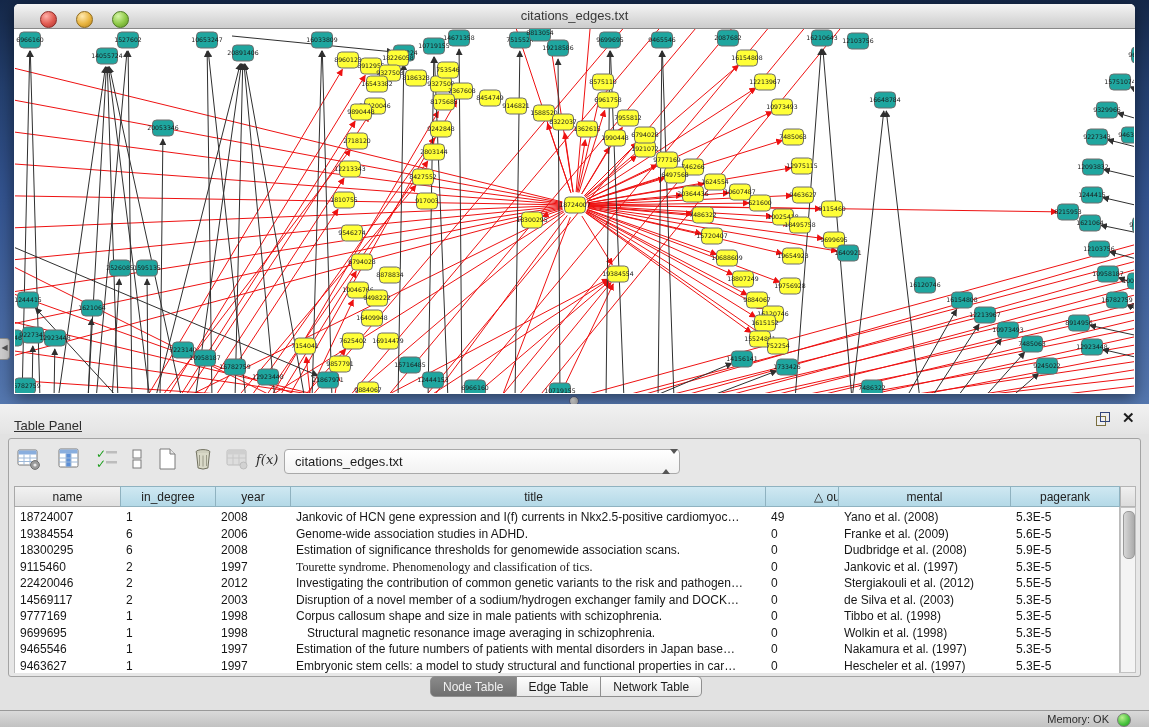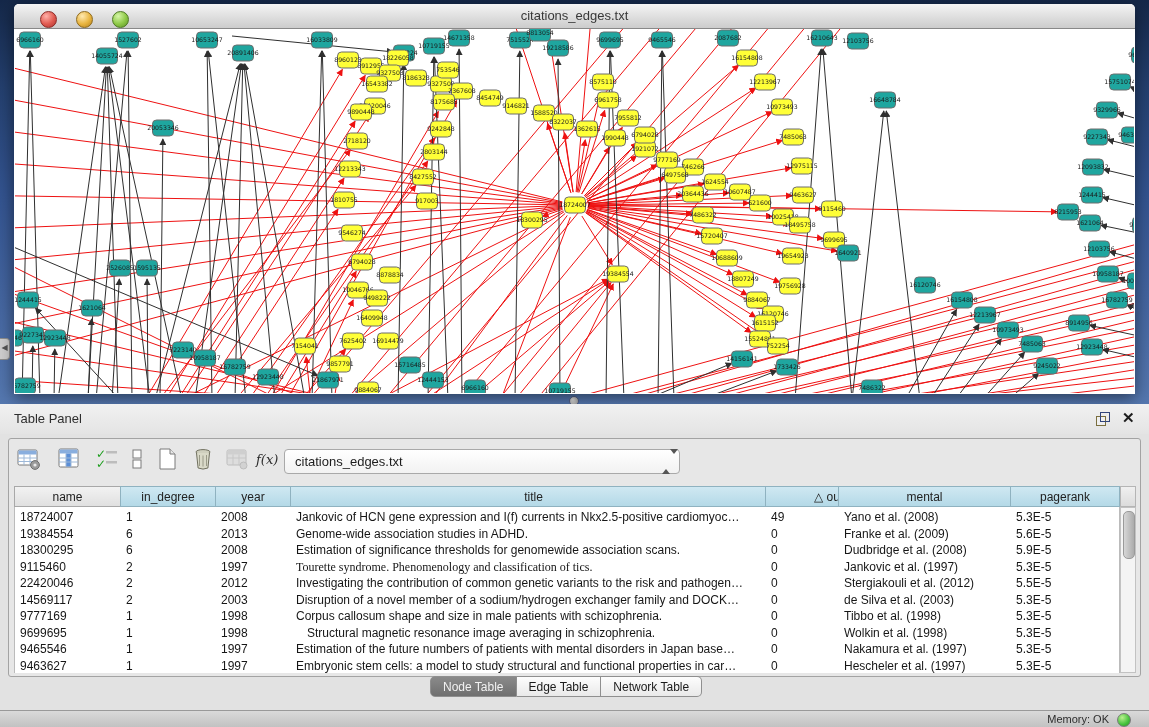--- a/index.html
+++ b/index.html
@@ -37,21 +37,21 @@
   .light.green{left:98px;background:radial-gradient(circle at 35% 28%,#d6f5a8,#8cc845 55%,#5d8f2a);border:1px solid #4e7a24;}
   .net-canvas{
     position:absolute;left:1px;top:25px;width:1119px;height:364px;background:#ffffff;overflow:hidden;
   }
   .net-canvas svg{display:block;}
   
   .panel-header{
     position:absolute;left:0;top:404px;width:1149px;height:30px;
     background:linear-gradient(#f1f1f1,#e4e4e4);font-size:13px;color:#2e2e2e;
   }
-  .panel-title{position:absolute;left:14px;top:0;line-height:30px;}
+  .panel-title{position:absolute;left:14px;top:7px;line-height:30px;text-decoration:underline;}
   .float-icon{position:absolute;left:1096px;top:8px;width:14px;height:14px;}
   .float-icon .sq1{position:absolute;left:0;top:4px;width:8px;height:8px;border:1px solid #7a6e3e;background:#efefef;}
   .float-icon .sq2{position:absolute;left:4px;top:0;width:8px;height:8px;border:1px solid #31447a;background:transparent;}
   .close-icon{position:absolute;left:1122px;top:5px;font-size:15px;font-weight:bold;color:#1c1c1c;cursor:default;}
   .subpanel{
     position:absolute;left:8px;top:438px;width:1131px;height:237px;
     border:1px solid #a3a3a3;border-radius:3px;background:#e7e7e7;
   }
   .toolbar-icon{position:absolute;top:446px;width:28px;height:28px;}
   .dropdown{
@@ -916,21 +916,21 @@
     <div class="tbl-bg"></div>
     <div class="grid-cell" style="left: 14px; width: 106px; top: 509px;">18724007</div>
     <div class="grid-cell" style="left: 120px; width: 95px; top: 509px;">1</div>
     <div class="grid-cell" style="left: 215px; width: 75px; top: 509px;">2008</div>
     <div class="grid-cell" style="left: 290px; width: 475px; top: 509px;">Jankovic of HCN gene expression and I(f) currents in Nkx2.5-positive cardiomyoc…</div>
     <div class="grid-cell" style="left: 765px; width: 73px; top: 509px;">49</div>
     <div class="grid-cell" style="left: 838px; width: 172px; top: 509px;">Yano et al. (2008)</div>
     <div class="grid-cell" style="left: 1010px; width: 110px; top: 509px;">5.3E-5</div>
     <div class="grid-cell" style="left: 14px; width: 106px; top: 525.5px;">19384554</div>
     <div class="grid-cell" style="left: 120px; width: 95px; top: 525.5px;">6</div>
-    <div class="grid-cell" style="left: 215px; width: 75px; top: 525.5px;">2013</div>
+    <div class="grid-cell" style="left: 215px; width: 75px; top: 525.5px;">2006</div>
     <div class="grid-cell" style="left: 290px; width: 475px; top: 525.5px;">Genome-wide association studies in ADHD.</div>
     <div class="grid-cell" style="left: 765px; width: 73px; top: 525.5px;">0</div>
     <div class="grid-cell" style="left: 838px; width: 172px; top: 525.5px;">Franke et al. (2009)</div>
     <div class="grid-cell" style="left: 1010px; width: 110px; top: 525.5px;">5.6E-5</div>
     <div class="grid-cell" style="left: 14px; width: 106px; top: 542px;">18300295</div>
     <div class="grid-cell" style="left: 120px; width: 95px; top: 542px;">6</div>
     <div class="grid-cell" style="left: 215px; width: 75px; top: 542px;">2008</div>
     <div class="grid-cell" style="left: 290px; width: 475px; top: 542px;">Estimation of significance thresholds for genomewide association scans.</div>
     <div class="grid-cell" style="left: 765px; width: 73px; top: 542px;">0</div>
     <div class="grid-cell" style="left: 838px; width: 172px; top: 542px;">Dudbridge et al. (2008)</div>

